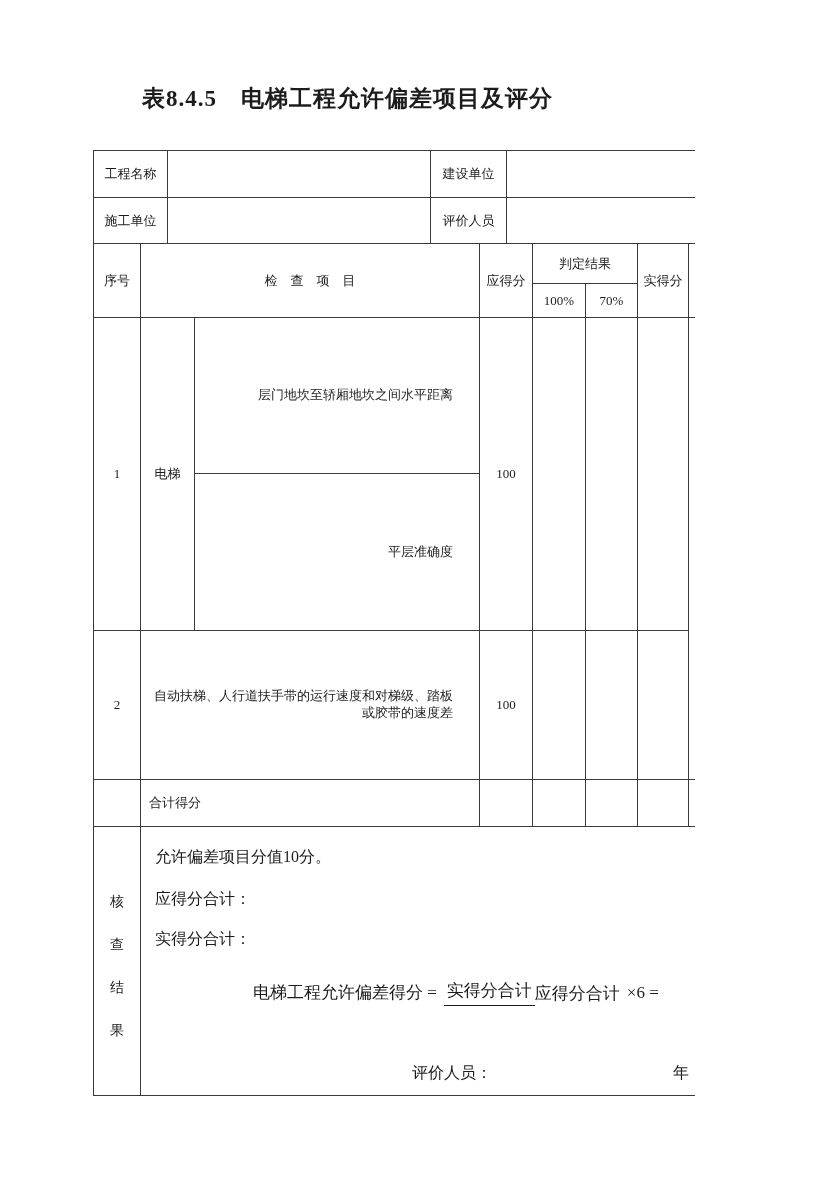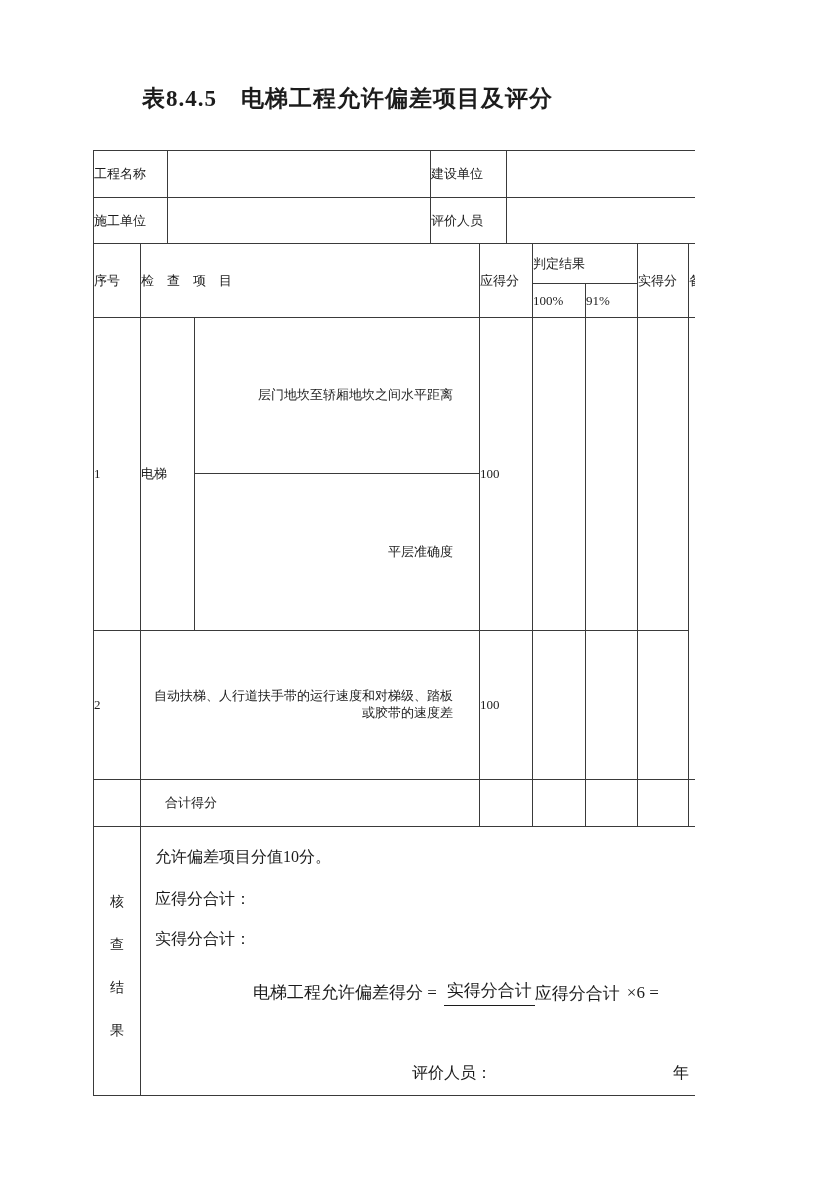--- a/index.html
+++ b/index.html
@@ -37,23 +37,23 @@
   .main-table { margin-top: -1px; }
   .rowA { height: 47px; }
   .rowB { height: 46px; }
   .hdr1 { height: 40px; }
   .hdr2 { height: 34px; }
   .r1a { height: 156px; }
   .r1b { height: 157px; }
   .r2  { height: 149px; }
   .r3  { height: 47px; }
   .r4  { height: 269px; }
-  .ctr { }
+  .ctr { text-align: center; }
   .lft { text-align: right; padding-left: 12px; padding-right: 26px; line-height: 1.3; }
-  .total-cell { text-align: left; padding-left: 24px; }
+  .total-cell { text-align: left; padding-left: 8px; }
   
   .vlabel-cell { vertical-align: top; }
   .vlabel {
     display: flex;
     flex-direction: column;
     align-items: center;
     padding-top: 66px;
     gap: 25px;
     font-size: 14px;
   }
@@ -125,21 +125,21 @@
           <tr class="hdr1">
         <td class="ctr" rowspan="2">序号</td>
         <td class="ctr" colspan="2" rowspan="2">检　查　项　目</td>
         <td class="ctr" rowspan="2">应得分</td>
         <td class="ctr" colspan="2">判定结果</td>
         <td class="ctr" rowspan="2">实得分</td>
         <td class="ctr" rowspan="2">备注</td>
       </tr>
       <tr class="hdr2">
         <td class="ctr">100%</td>
-        <td class="ctr">91%</td>
+        <td class="ctr">70%</td>
       </tr>
 
       <tr class="r1a">
         <td class="ctr" rowspan="2">1</td>
         <td class="ctr" rowspan="2">电梯</td>
         <td class="lft">层门地坎至轿厢地坎之间水平距离</td>
         <td class="ctr" rowspan="2">100</td>
         <td rowspan="2"></td>
         <td rowspan="2"></td>
         <td rowspan="2"></td>

